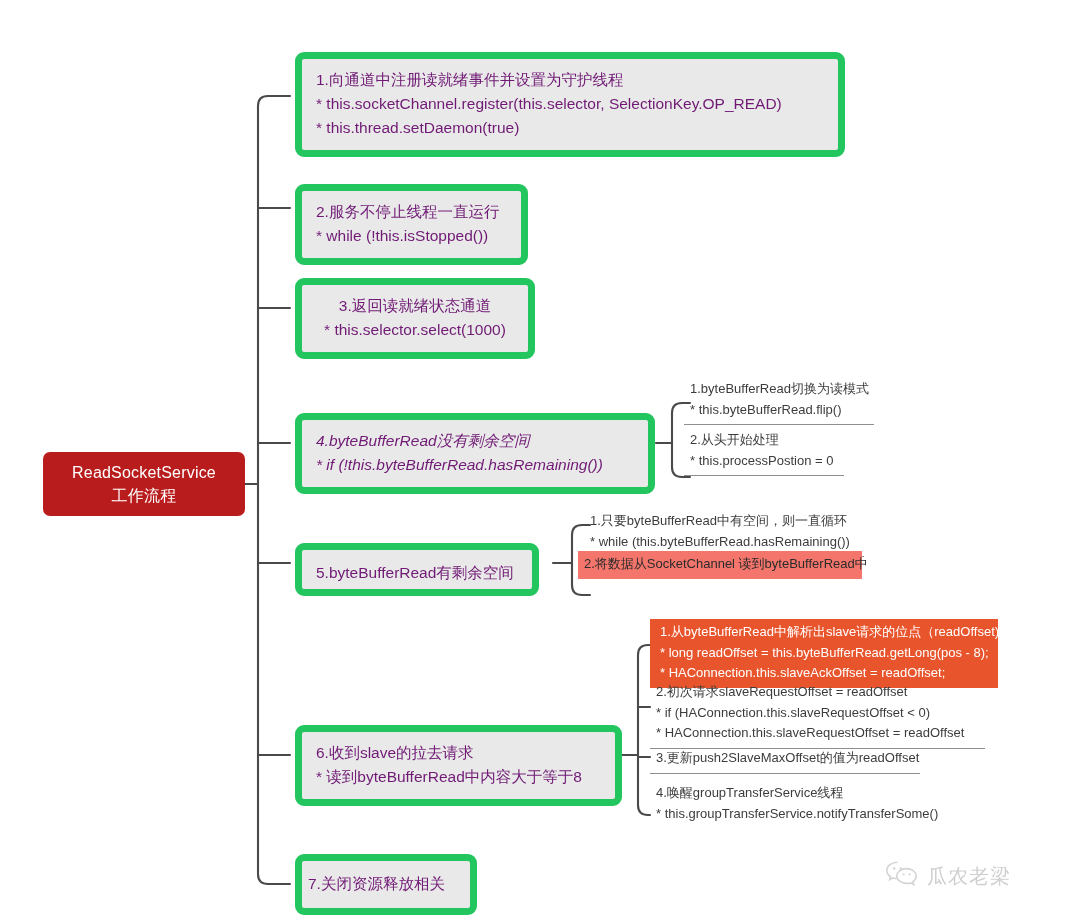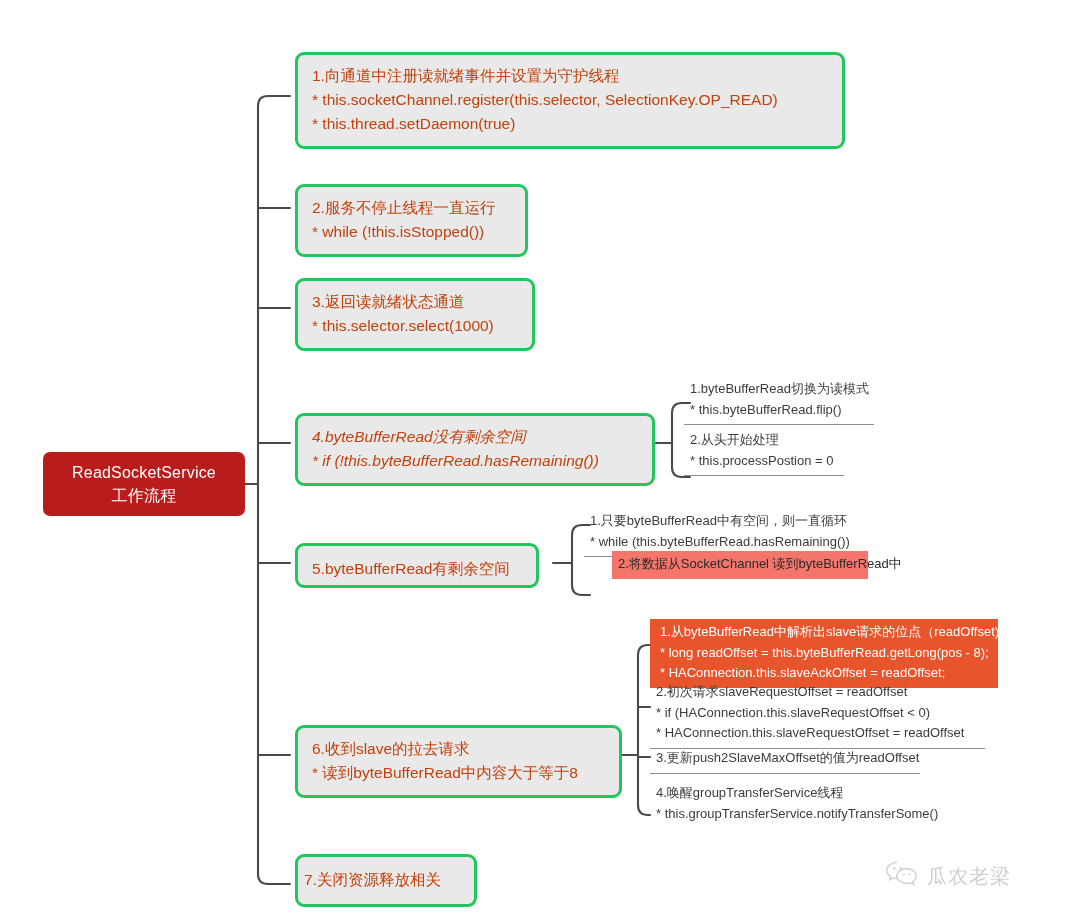--- a/index.html
+++ b/index.html
@@ -41,27 +41,27 @@
     align-items: center;
     justify-content: center;
     font-size: 16px;
     line-height: 1.45;
     letter-spacing: .2px;
   }
   
   .node {
     position: absolute;
     background: #e9e9e9;
-    border: 3px solid #22c55e;
+    border: 7px solid #22c55e;
     border-radius: 9px;
     box-sizing: border-box;
     padding: 9px 14px 10px 14px;
     font-size: 15.5px;
     line-height: 1.55;
-    color: #c2410c;
+    color: #701a75;
     white-space: nowrap;
   }
   .node .ln { display: block; }
   
   .subitem {
     position: absolute;
     box-sizing: border-box;
     font-size: 13px;
     line-height: 1.58;
     color: #3c3c3c;
@@ -146,21 +146,21 @@
     <span class="ln">1.向通道中注册读就绪事件并设置为守护线程</span>
     <span class="ln">* this.socketChannel.register(this.selector, SelectionKey.OP_READ)</span>
     <span class="ln">* this.thread.setDaemon(true)</span>
   </div>
 
   <div class="node" style="left:295px; top:184px; width:233px;">
     <span class="ln">2.服务不停止线程一直运行</span>
     <span class="ln">* while (!this.isStopped())</span>
   </div>
 
-  <div class="node" style="left:295px; top:278px; width:240px;">
+  <div class="node" style="left:295px; top:278px; width:240px;text-align:center;">
     <span class="ln">3.返回读就绪状态通道</span>
     <span class="ln">* this.selector.select(1000)</span>
   </div>
 
   <div class="node" style="left:295px; top:413px; width:360px;font-style:italic;">
     <span class="ln">4.byteBufferRead没有剩余空间</span>
     <span class="ln">* if (!this.byteBufferRead.hasRemaining())</span>
   </div>
 
   <div class="node" style="left:295px; top:543px; width:244px; padding-top:11px; padding-bottom:4px;">
@@ -184,21 +184,21 @@
   <div class="subitem ruled" style="left:684px; top:427px; width:160px;">
     <span class="ln">2.从头开始处理</span>
     <span class="ln">* this.processPostion = 0</span>
   </div>
 
   <div class="subitem ruled" style="left:584px; top:508px; width:280px;">
     <span class="ln">1.只要byteBufferRead中有空间，则一直循环</span>
     <span class="ln">* while (this.byteBufferRead.hasRemaining())</span>
   </div>
 
-  <div class="subitem hl-red" style="left:578px; top:551px; width:256px;margin-left:34px;">
+  <div class="subitem hl-red" style="left:578px; top:551px; width:284px;">
     <span class="ln">2.将数据从SocketChannel 读到byteBufferRead中</span>
   </div>
 
   <div class="subitem hl-orange" style="left:650px; top:619px; width:348px;padding-left:10px;">
     <span class="ln">1.从byteBufferRead中解析出slave请求的位点（readOffset)</span>
     <span class="ln">* long readOffset = this.byteBufferRead.getLong(pos - 8);</span>
     <span class="ln">* HAConnection.this.slaveAckOffset = readOffset;</span>
   </div>
 
   <div class="subitem ruled" style="left:650px; top:679px; width:335px;">

